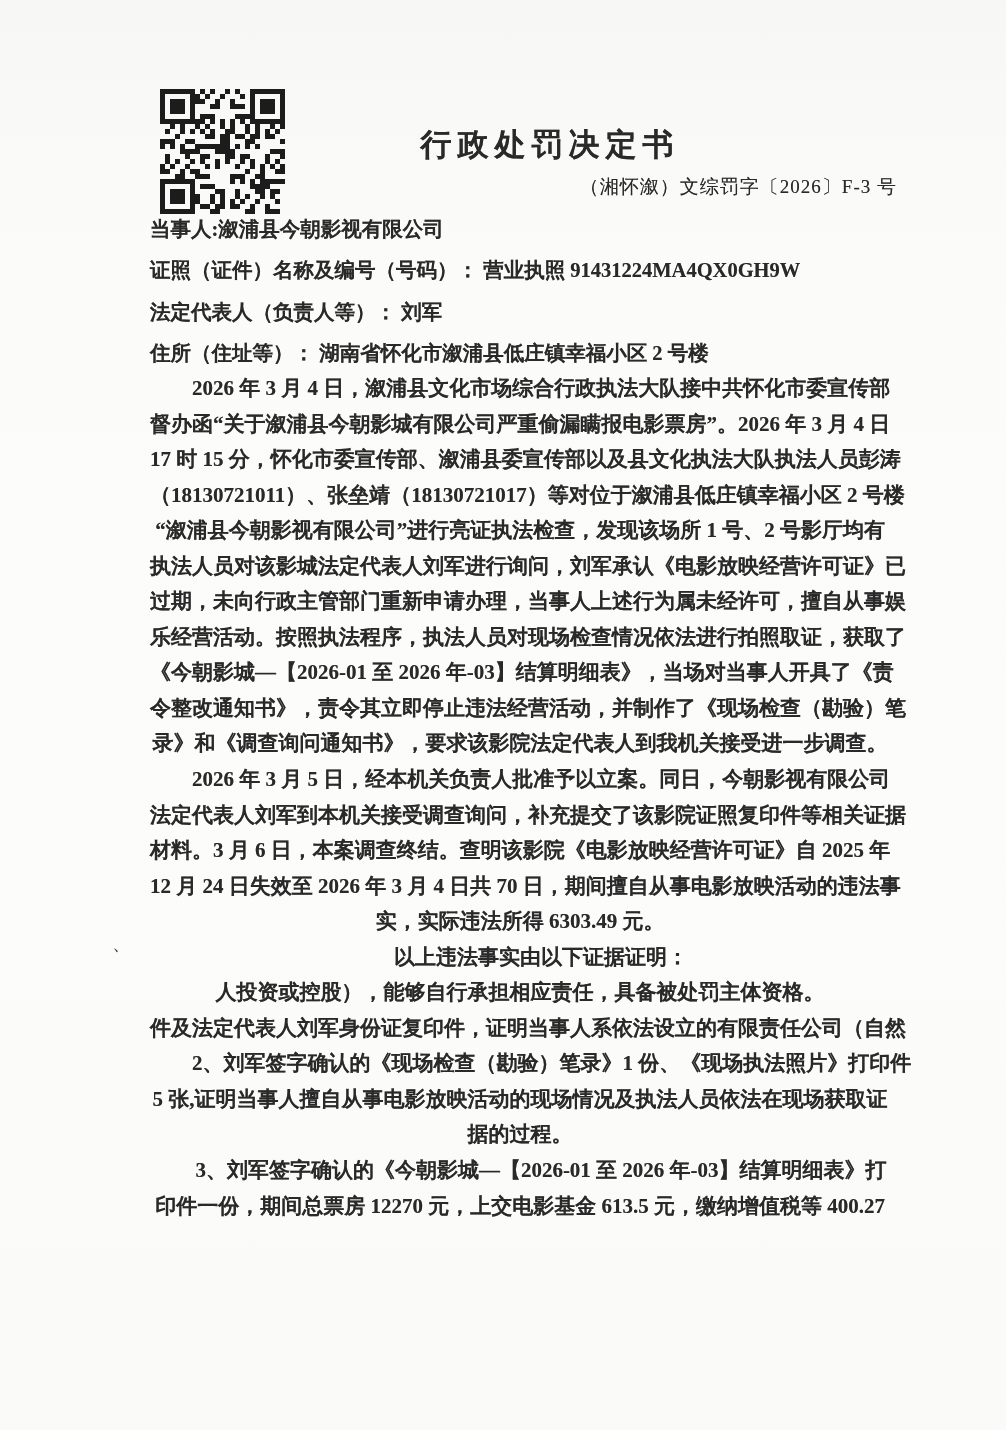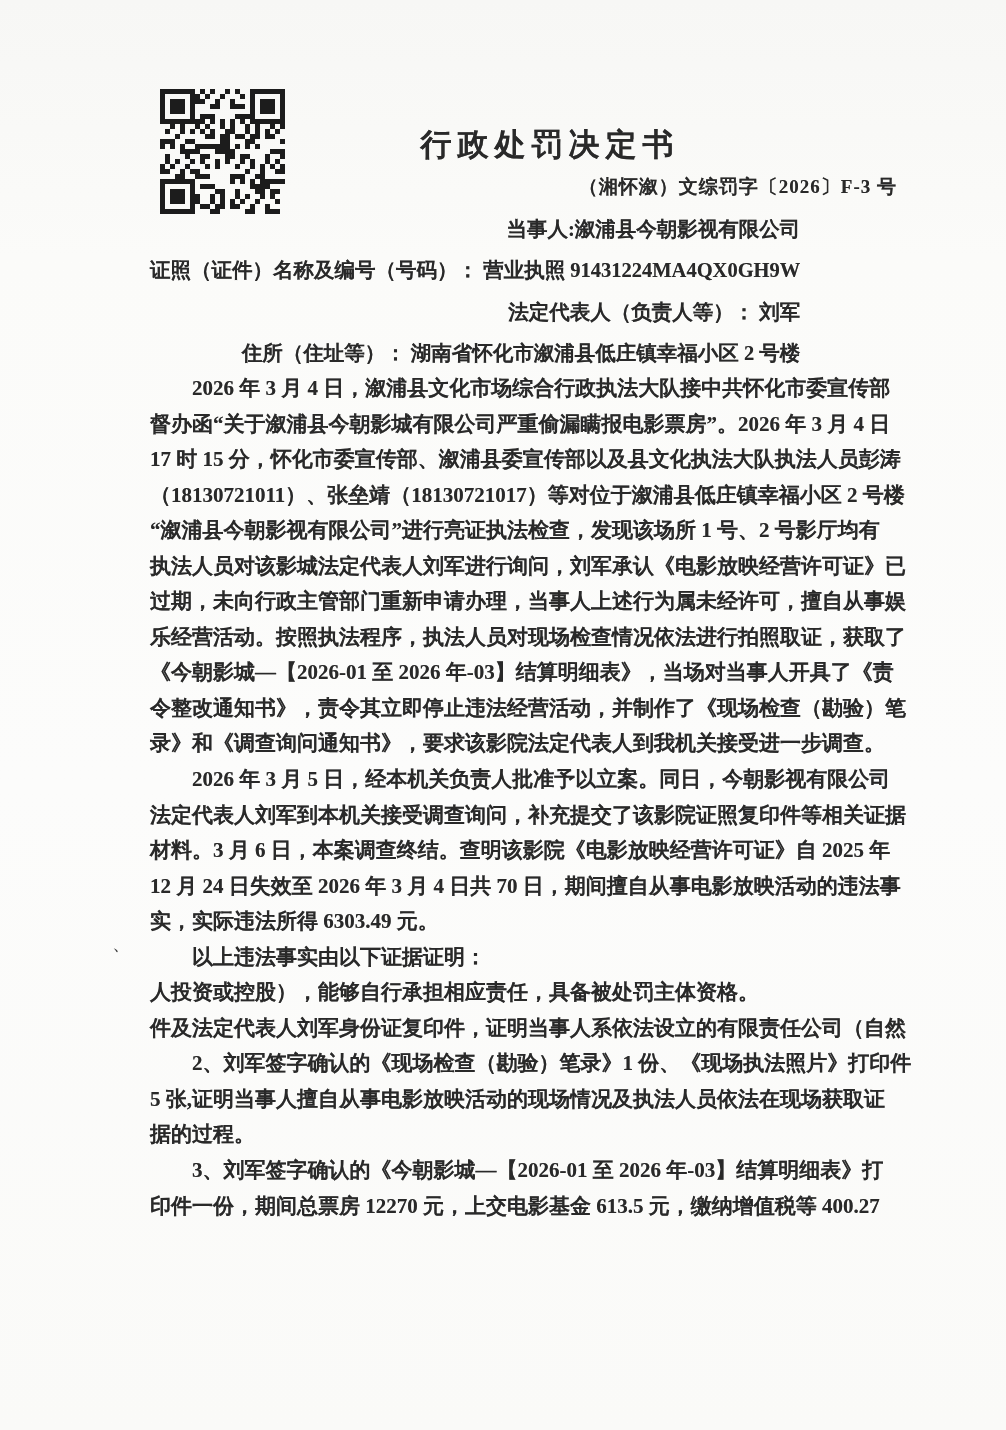--- a/index.html
+++ b/index.html
@@ -16,36 +16,36 @@
   .qr{position:absolute;left:155px;top:89px;width:134px;height:125px;}
   .qr svg{width:100%;height:100%;display:block;}
   .title{
     position:absolute;left:0;top:124px;width:100%;margin:0;
     text-align:center;font-size:31px;font-weight:bold;letter-spacing:6px;
     text-shadow:0 0 .6px rgba(20,20,20,.55);
     padding-left:47px;
   }
   .docnum{
     position:absolute;top:174px;right:109px;
-    font-size:19px;font-weight:700;letter-spacing:1px;
+    font-size:19px;font-weight:400;letter-spacing:1px;
     text-shadow:0 0 .5px rgba(20,20,20,.45);
     text-align:center;
   }
   .meta{
     position:absolute;left:150px;top:209px;
     font-size:20.5px;font-weight:600;
     text-shadow:0 0 .5px rgba(20,20,20,.45);
   }
-  .meta-line{height:41.3px;line-height:41.3px;white-space:nowrap;text-align:right;}
+  .meta-line{height:41.3px;line-height:41.3px;white-space:nowrap;}
   .body{
     position:absolute;left:150px;top:371px;width:740px;
     font-size:21px;font-weight:600;
     text-shadow:0 0 .5px rgba(20,20,20,.45);
   }
-  .body-line{height:35.55px;line-height:35.55px;white-space:nowrap;}
+  .body-line{height:35.55px;line-height:35.55px;white-space:nowrap;text-align:center;}
   .stray{
     position:absolute;left:112px;top:931px;
     font-size:19px;color:#3a3a3a;
   }
 </style>
 </head>
 <body>
 
 <div class="page">
 

